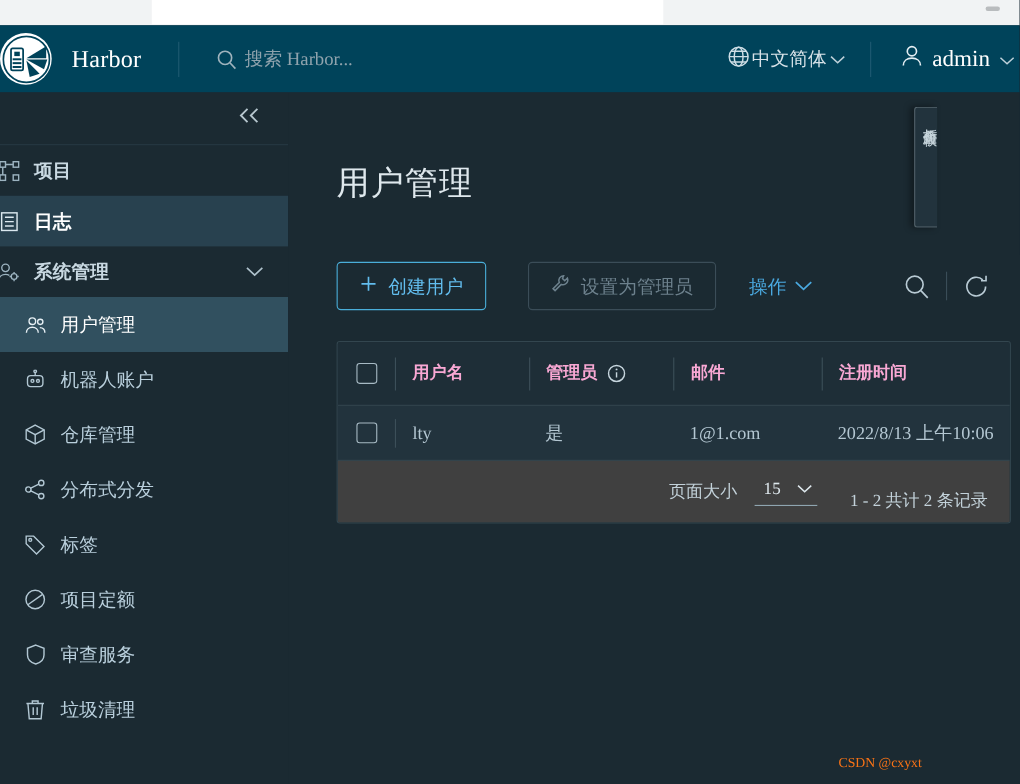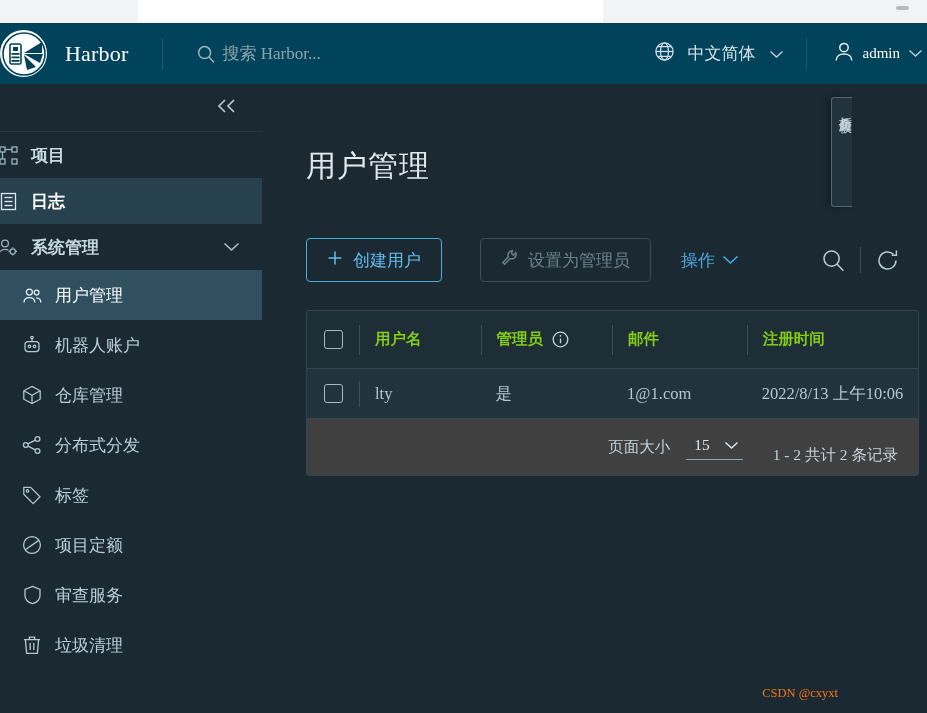--- a/index.html
+++ b/index.html
@@ -44,26 +44,26 @@
     letter-spacing: .2px; white-space: nowrap;
   }
   .nav-divider { width: 1px; height: 32px; background: #1f5a72; }
   .search-area {
     display: flex; align-items: center; gap: 7px;
     margin-left: 33px; flex: 1;
   }
   .search-area .ic { color: #9fb3bd; display: flex; }
   .search-ph { font-size: 17px; color: #8fa3ad; white-space: nowrap; }
   .lang-area {
-    display: flex; align-items: center; gap: 13px; color: #d7e2e8;
+    display: flex; align-items: center; gap: 2px; color: #d7e2e8;
     font-size: 17px; white-space: nowrap; padding-right: 22px; text-align: right;
   }
   .admin-area {
     display: flex; align-items: center; gap: 8px; color: #ffffff;
-    font-size: 15px; white-space: nowrap; margin-left: 26px; padding-right: 4px;
+    font-size: 21px; white-space: nowrap; margin-left: 26px; padding-right: 4px;
   }
   .chev { display: inline-block; color: #bdd0d9; }
 
   
   .sidebar {
     position: absolute; top: 84px; left: 0; width: 262px; height: 629px;
     background: #1b2a32; overflow: hidden;
   }
   .sidebar-top {
     height: 48px; display: flex; align-items: center; justify-content: flex-end;
@@ -131,21 +131,21 @@
   .table-wrap {
     margin: 28px 0 0 44px; width: 613px;
     border: 1px solid #33464f; border-radius: 3px; overflow: hidden;
     background: #1e2e37;
   }
   .thead {
     display: flex; height: 58px; align-items: center;
     border-bottom: 1px solid #33464f; background: #1e2e37;
   }
   .thead .th {
-    font-size: 15.5px; color: #84cc16; font-weight: bold;
+    font-size: 15.5px; color: #f9a8d4; font-weight: bold;
     height: 30px; display: flex; align-items: center;
     border-left: 1px solid #3c4f59; padding-left: 15px;
     white-space: nowrap;
   }
   .thead .th:first-child { border-left: none; }
   .cb-cell { width: 52px; display: flex; align-items: center; justify-content: center; flex: none; }
   .cbox {
     width: 19px; height: 19px; border: 1.5px solid #a7bac4;
     border-radius: 3px; background: transparent;
   }

